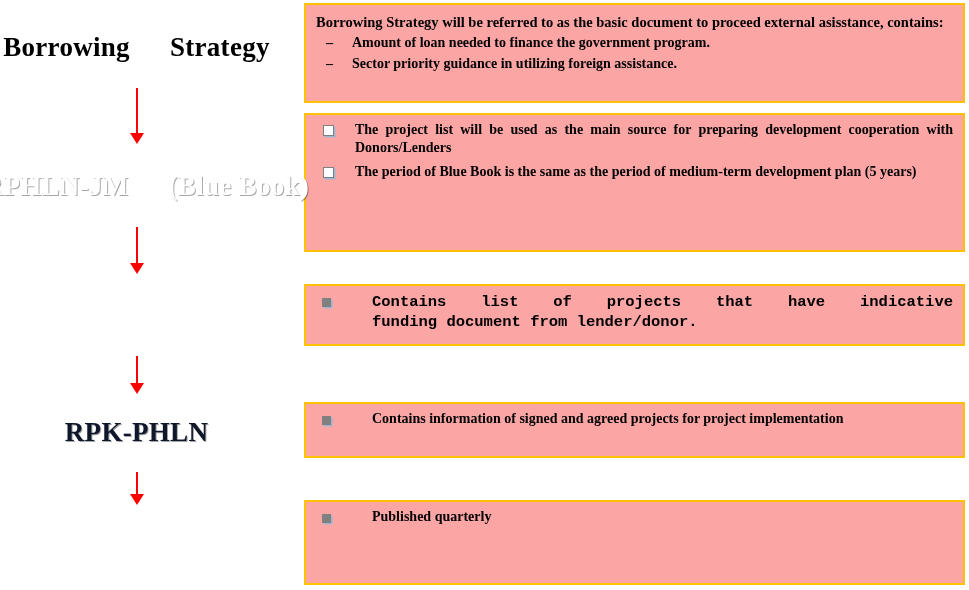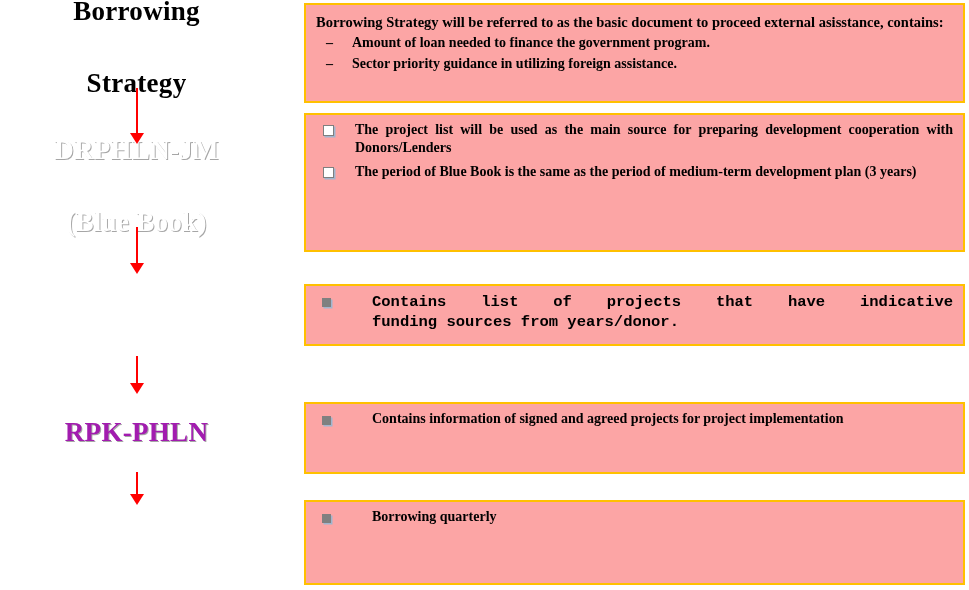--- a/index.html
+++ b/index.html
@@ -19,21 +19,20 @@
     left: 0; top: 0;
     width: 969px;
     height: 590px;
   }
 
   
   .flowbox {
     position: absolute;
     box-sizing: border-box;
     display: flex;
-    flex-direction: column;
     align-items: center;
     justify-content: center;
     text-align: center;
     font-family: "Liberation Serif", serif;
     font-weight: bold;
     line-height: 1.18;
     letter-spacing: 0.3px;
     gap: 40px;
   }
   .flowbox .shadow {
@@ -56,21 +55,21 @@
     display: block;
     white-space: nowrap;
   }
 
   .fb-strategy { left: 5px;  top: 5px;   width: 263px; height: 86px;  font-size: 27px; color:#000; }
   .fb-strategy .fill { background:#bfbfbf; border:2px solid #000000; }
   .fb-blue     { left: 5px;  top: 145px; width: 263px; height: 84px;  font-size: 27px; color:#ffffff; }
   .fb-blue .fill { background:#0000ff; border:2px solid #000000; }
   .fb-green    { left: 5px;  top: 274px; width: 263px; height: 84px;  font-size: 27px; color:#ffffff; }
   .fb-green .fill { background:#008a00; border:2px solid #000000; }
-  .fb-brown    { left: 5px;  top: 392px; width: 263px; height: 82px;  font-size: 27px; color:#a21caf; }
+  .fb-brown    { left: 5px;  top: 392px; width: 263px; height: 82px;  font-size: 27px; color:#0f172a; }
   .fb-brown .fill { background:#6b3410; border:2px solid #7a1414; }
   .fb-purple   { left: 5px;  top: 503px; width: 263px; height: 76px;  font-size: 23px; color:#000000; }
   .fb-purple .fill { background:#cc99ff; border:2px solid #7030a0; }
 
   .flowbox.white-txt .lbl { text-shadow: 1px 1px 0 rgba(0,0,0,0.35); }
 
   
   .arrow {
     position: absolute;
     width: 24px;
@@ -111,21 +110,21 @@
     left: 304px;
     width: 661px;
     background: #fca5a5;
     border: 2px solid #ffc000;
     padding: 6px 10px 6px 8px;
     overflow: hidden;
   }
   .n1 { top: 3px;   height: 100px; }
   .n2 { top: 113px; height: 139px; }
   .n3 { top: 284px; height: 62px;  }
-  .n4 { top: 402px; height: 72px;  }
+  .n4 { top: 402px; height: 56px;  }
   .n5 { top: 500px; height: 85px;  }
 
   .lead {
     font-family: "Liberation Serif", serif;
     font-weight: bold;
     font-size: 14.5px;
     color: #000000;
     line-height: 1.25;
     margin: 2px 0 2px 2px;
   }
@@ -271,48 +270,48 @@
   </div>
 
   <div class="note n2">
     <ul class="blist sqlist">
       <li>
         <span class="bmark"><span class="sq-hollow"></span></span>
         <span class="btxt">The project list will be used as the main source for preparing development cooperation with Donors/Lenders</span>
       </li>
       <li>
         <span class="bmark"><span class="sq-hollow"></span></span>
-        <span class="btxt">The period of Blue Book is the same as the period of medium-term development plan (3 years)</span>
+        <span class="btxt">The period of Blue Book is the same as the period of medium-term development plan (5 years)</span>
       </li>
     </ul>
   </div>
 
   <div class="note n3">
     <ul class="blist fslist">
       <li class="mono-item">
         <span class="bmark"><span class="sq-filled"></span></span>
         <span class="btxt">
           <span class="ln1">Contains list of projects that have indicative</span>
-          <span class="ln2">funding sources from years/donor.</span>
+          <span class="ln2">funding document from lender/donor.</span>
         </span>
       </li>
     </ul>
   </div>
 
   <div class="note n4">
     <ul class="blist fslist">
       <li>
         <span class="bmark"><span class="sq-filled"></span></span>
         <span class="btxt">Contains  information of signed and agreed projects for project implementation</span>
       </li>
     </ul>
   </div>
 
   <div class="note n5">
     <ul class="blist fslist">
       <li>
         <span class="bmark"><span class="sq-filled"></span></span>
-        <span class="btxt">Borrowing quarterly</span>
+        <span class="btxt">Published quarterly</span>
       </li>
     </ul>
   </div>
 
 </div>
 
 </body></html>

